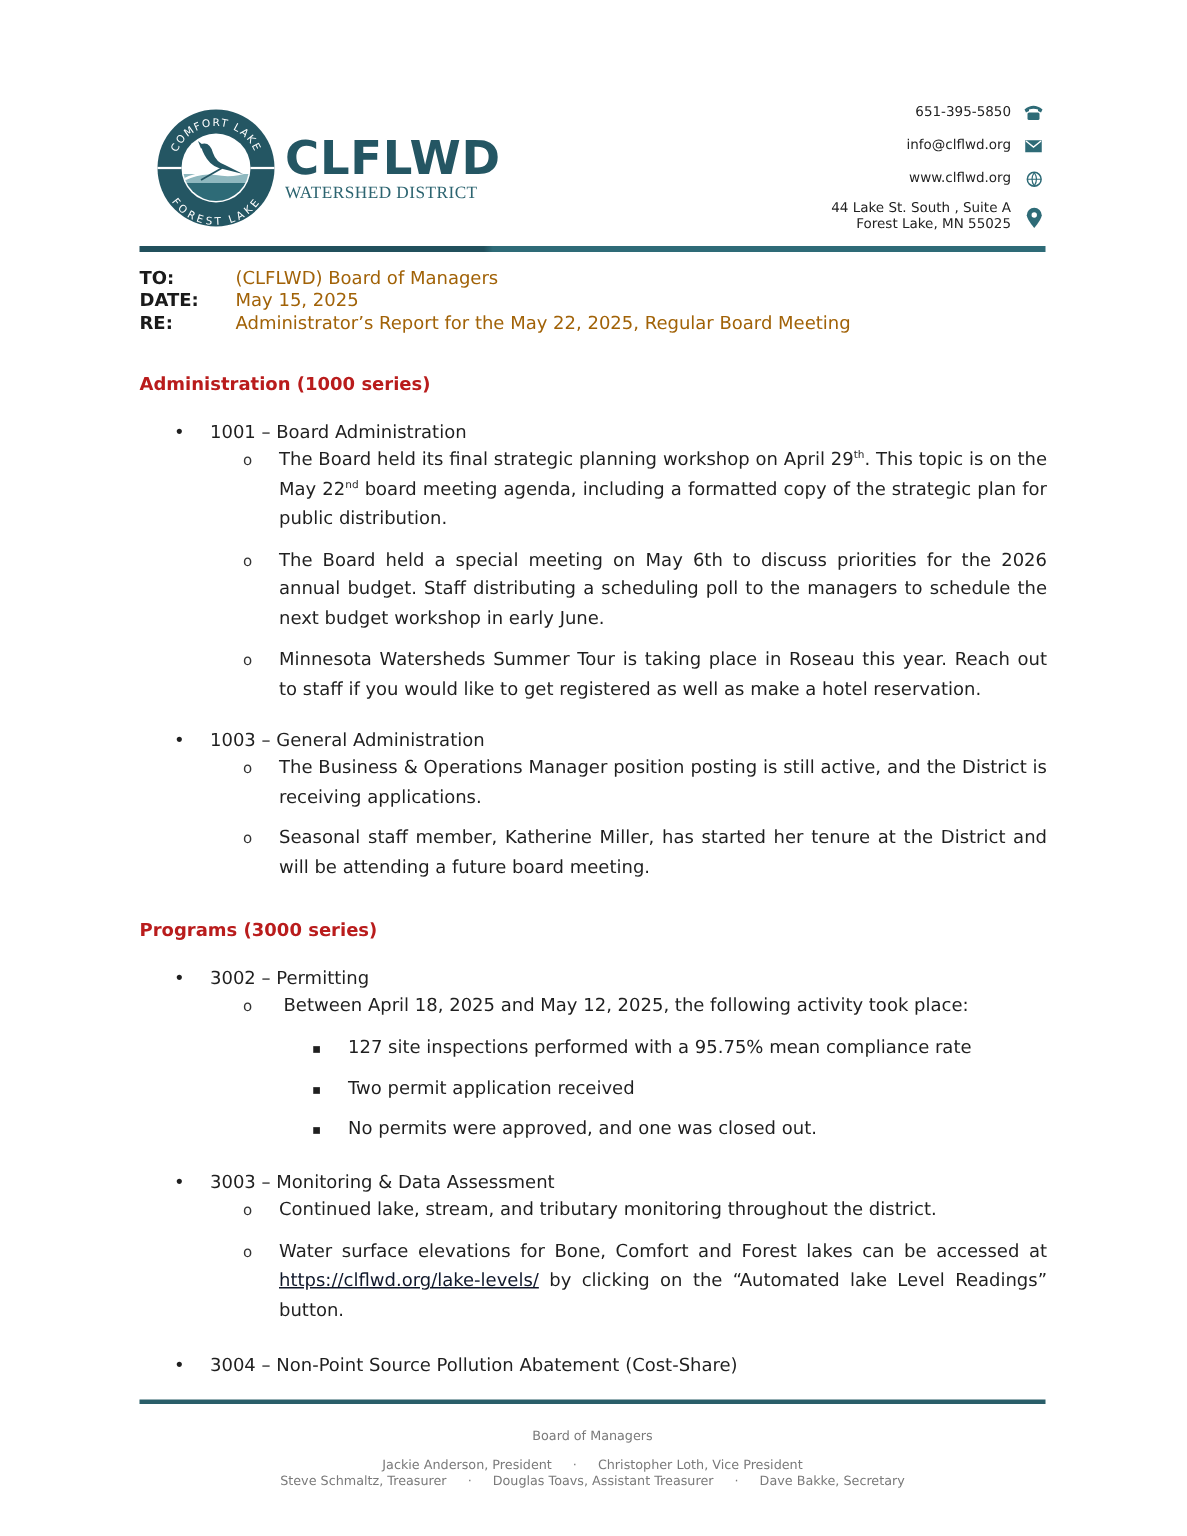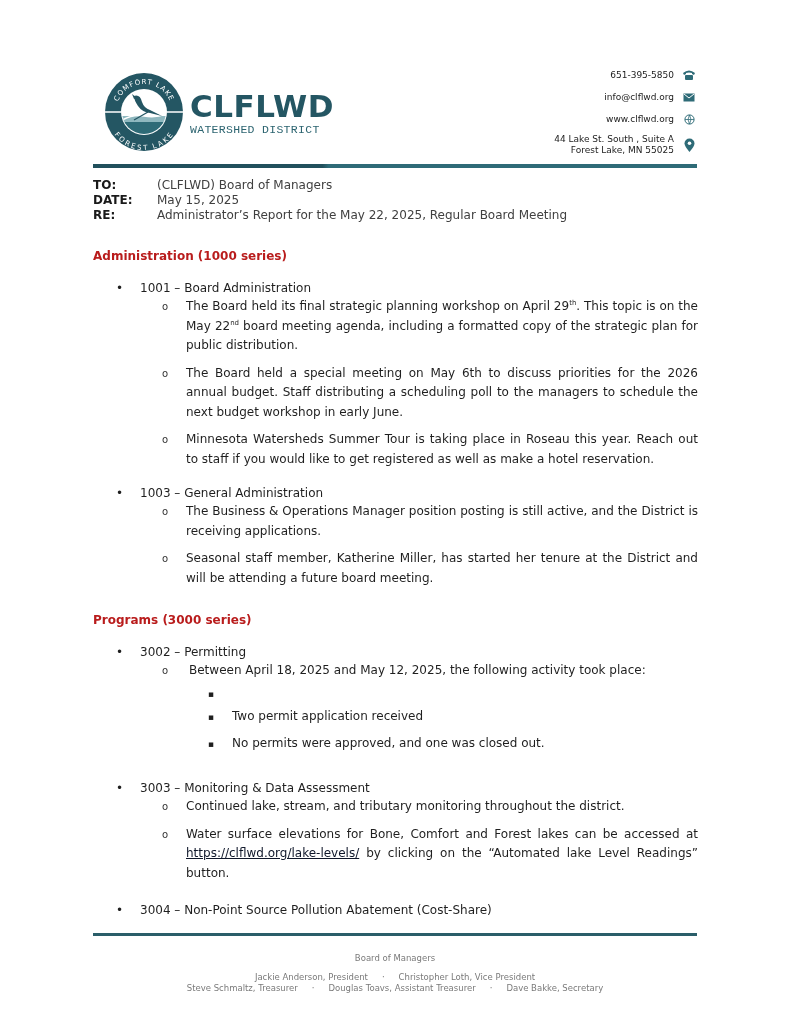--- a/index.html
+++ b/index.html
@@ -5,38 +5,38 @@
   html, body { margin: 0; padding: 0; background: #ffffff; }
   body { width: 791px; height: 1024px; position: relative; overflow: hidden;
          font-family: "DejaVu Sans", sans-serif; color: #1a1a1a; }
   .page { position: absolute; left: 0; top: 0; width: 791px; height: 1024px; }
 
   
   .logo { position: absolute; left: 104px; top: 72px; width: 80px; height: 80px; }
   .brand { position: absolute; left: 190px; top: 90px; }
   .brand-name { font-family: "DejaVu Sans", sans-serif; font-weight: bold; font-size: 31px;
                 color: #245663; letter-spacing: 0.5px; line-height: 32px; }
-  .brand-sub { font-family: Liberation Mono, monospace; font-size: 11.5px; color: #2c6470;
+  .brand-sub { font-family: Liberation Serif, serif; font-size: 11.5px; color: #2c6470;
                letter-spacing: 0.3px; margin-top: 1px; }
 
   .contact { position: absolute; right: 95px; top: 64px; text-align: right; font-size: 9px; color: #222; }
   .contact-row { display: flex; justify-content: flex-end; align-items: center; height: 22px; }
   .contact-row .txt { margin-right: 8px; line-height: 11px; }
   .contact-row .ic { width: 14px; height: 14px; display: inline-flex; align-items: center; justify-content: center; }
   .contact-row.addr { height: 30px; }
 
   .topbar { position: absolute; left: 93px; top: 164px; width: 604px; height: 4px;
             background: linear-gradient(to right, #21505c 0%, #21505c 38%, #2e6b77 39%, #2e6b77 100%); }
 
   
   .memo { position: absolute; left: 93px; top: 178px; font-size: 12px; line-height: 15px; }
   .memo-row { display: flex; gap: 17px; }
   .memo-label { font-weight: bold; width: 47px; }
   .memo-row.date .memo-label { width: 47px; }
-  .memo-val { color: #404040; }
+  .memo-val { color: #a16207; }
 
   .section-title { position: absolute; left: 93px; font-size: 12px; font-weight: bold; color: #b91c1c; }
 
   .list { position: absolute; left: 116px; width: 582px; font-size: 12px; color: #1f1f1f; }
   .l1 { display: flex; align-items: baseline; }
   .l1 .bullet { width: 24px; font-size: 12px; }
   .l2 { display: flex; align-items: baseline; margin-left: 46px; }
   .l2 .bullet { width: 24px; font-size: 10px; color: #333; }
   .l2 .txt { flex: 1; line-height: 19.5px; text-align: justify; }
   .l3 { display: flex; align-items: baseline; margin-left: 92px; }
@@ -193,20 +193,21 @@
     <div class="l1">
       <span class="bullet">•</span>
       <span>3002 – Permitting</span>
     </div>
     <div class="l2" style="margin-top:2px;">
       <span class="bullet">o</span>
       <span class="txt" style="padding-left:3px;">Between April 18, 2025 and May 12, 2025, the following activity took place:</span>
     </div>
     <div class="l3" style="margin-top:8px;">
       <span class="bullet">▪</span>
+      <span class="txt">127 site inspections performed with a 95.75% mean compliance rate</span>
     </div>
     <div class="l3" style="margin-top:8px;">
       <span class="bullet">▪</span>
       <span class="txt">Two permit application received</span>
     </div>
     <div class="l3" style="margin-top:8px;">
       <span class="bullet">▪</span>
       <span class="txt">No permits were approved, and one was closed out.</span>
     </div>
   </div>

